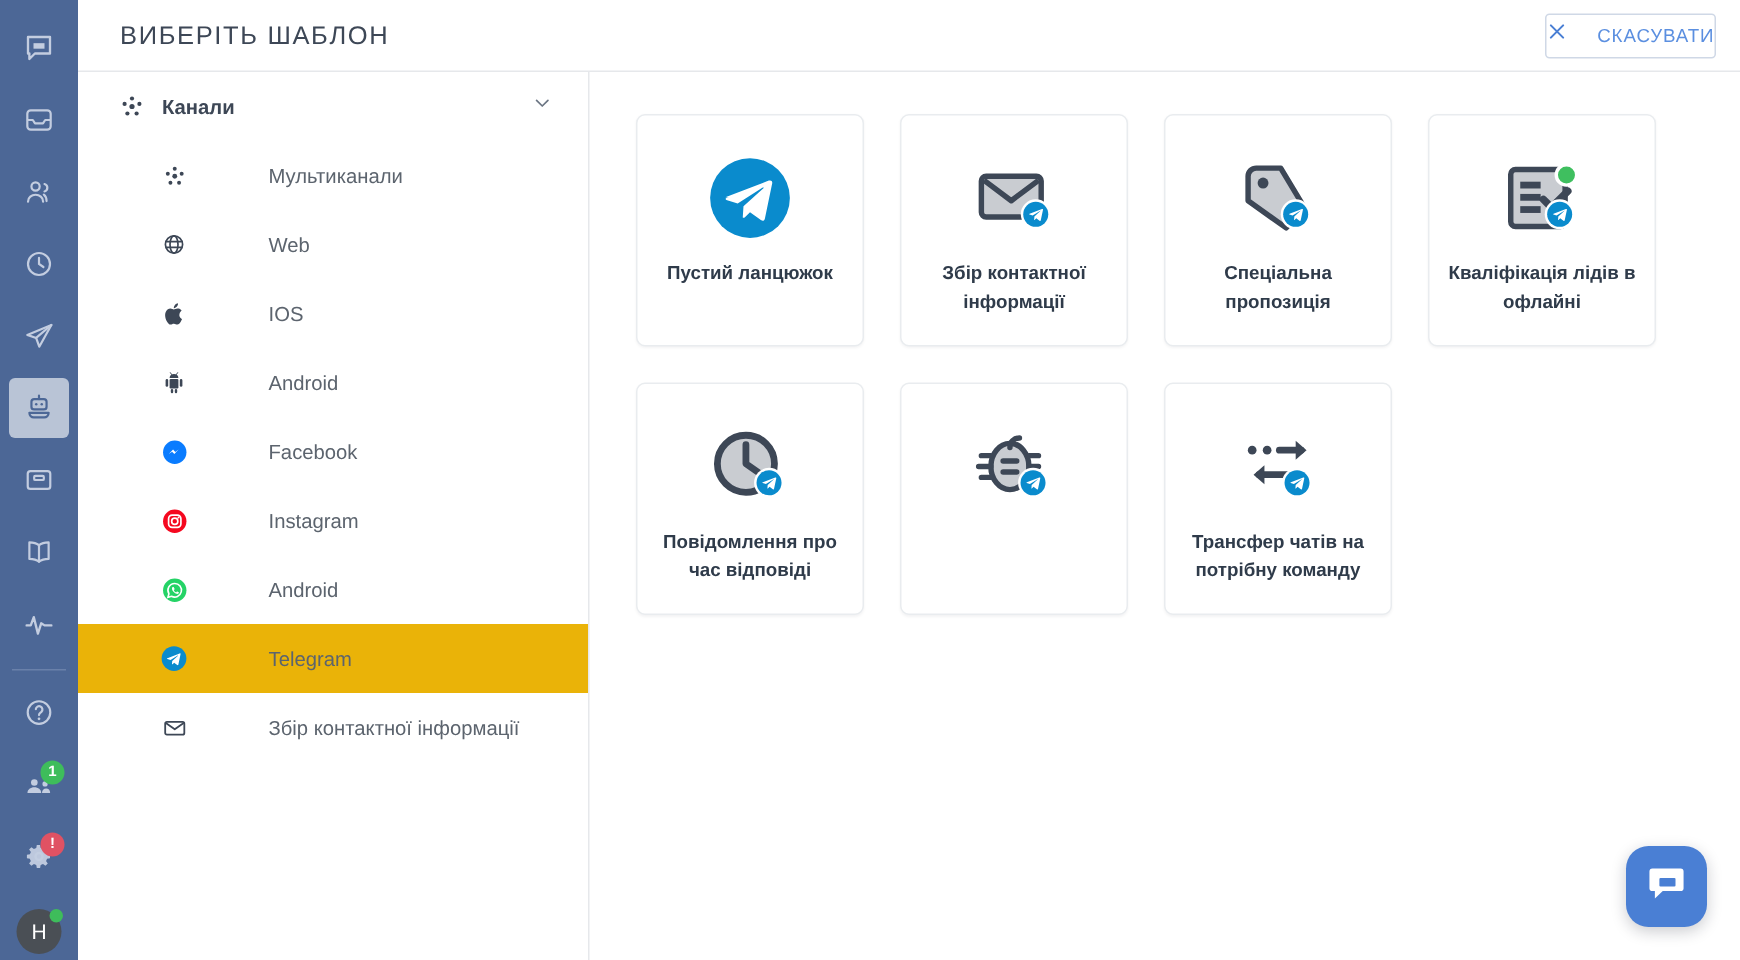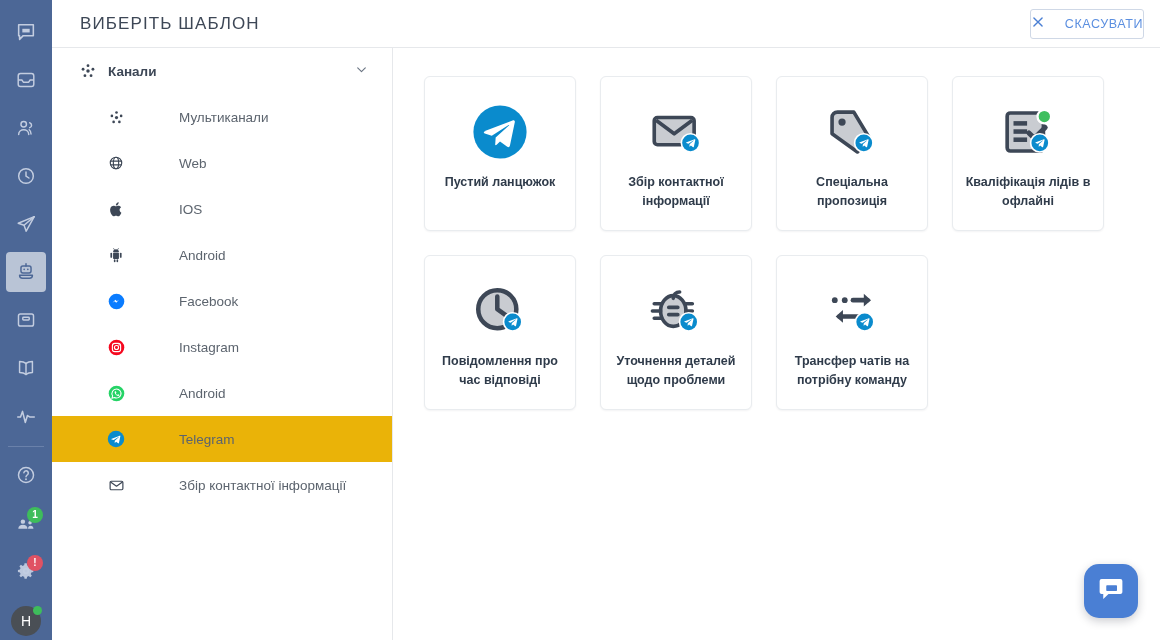--- a/index.html
+++ b/index.html
@@ -492,21 +492,20 @@
               <svg width="58" height="58" viewBox="0 0 64 64">
                 <ellipse cx="29" cy="32" rx="14" ry="17" fill="#c9ccd1" stroke="#3d4756" stroke-width="4"></ellipse>
                 <path d="M29 18c0-4 3-7 7-7" fill="none" stroke="#3d4756" stroke-width="4" stroke-linecap="round"></path>
                 <path d="M15 24H8M15 32H6M15 40H8M43 24h7M43 32h7M43 40h7" stroke="#3d4756" stroke-width="4" stroke-linecap="round"></path>
                 <path d="M24 28h10M24 36h10" stroke="#3d4756" stroke-width="4" stroke-linecap="round"></path>
                 <circle cx="46" cy="44" r="11" fill="#fff"></circle>
                 <circle cx="46" cy="44" r="9.2" fill="#0a8bcd"></circle>
                 <path d="M41 43.7l9.6-3.6c.5-.2.9.1.7.7l-1.6 7.6c-.1.5-.4.6-.9.3l-2.4-1.8-1.1 1.1c-.2.2-.3.2-.5.1l.2-2.5 4.4-4c.2-.2 0-.3-.3-.1l-5.4 3.4-2.3-.7c-.5-.2-.5-.4.4-.6z" fill="#fff"></path>
               </svg>
             </div>
-            <div class="card-label">Уточнення деталей щодо проблеми</div>
           </div>
 
           <div class="card">
             <div class="card-icon">
               <svg width="58" height="58" viewBox="0 0 64 64">
                 <circle cx="13" cy="20" r="3.2" fill="#3d4756"></circle>
                 <circle cx="24" cy="20" r="3.2" fill="#3d4756"></circle>
                 <path d="M33 20h16" stroke="#3d4756" stroke-width="5" stroke-linecap="round"></path>
                 <path d="M45 13l8 7-8 7z" fill="#3d4756"></path>
                 <path d="M40 38H18" stroke="#3d4756" stroke-width="5" stroke-linecap="round"></path>

